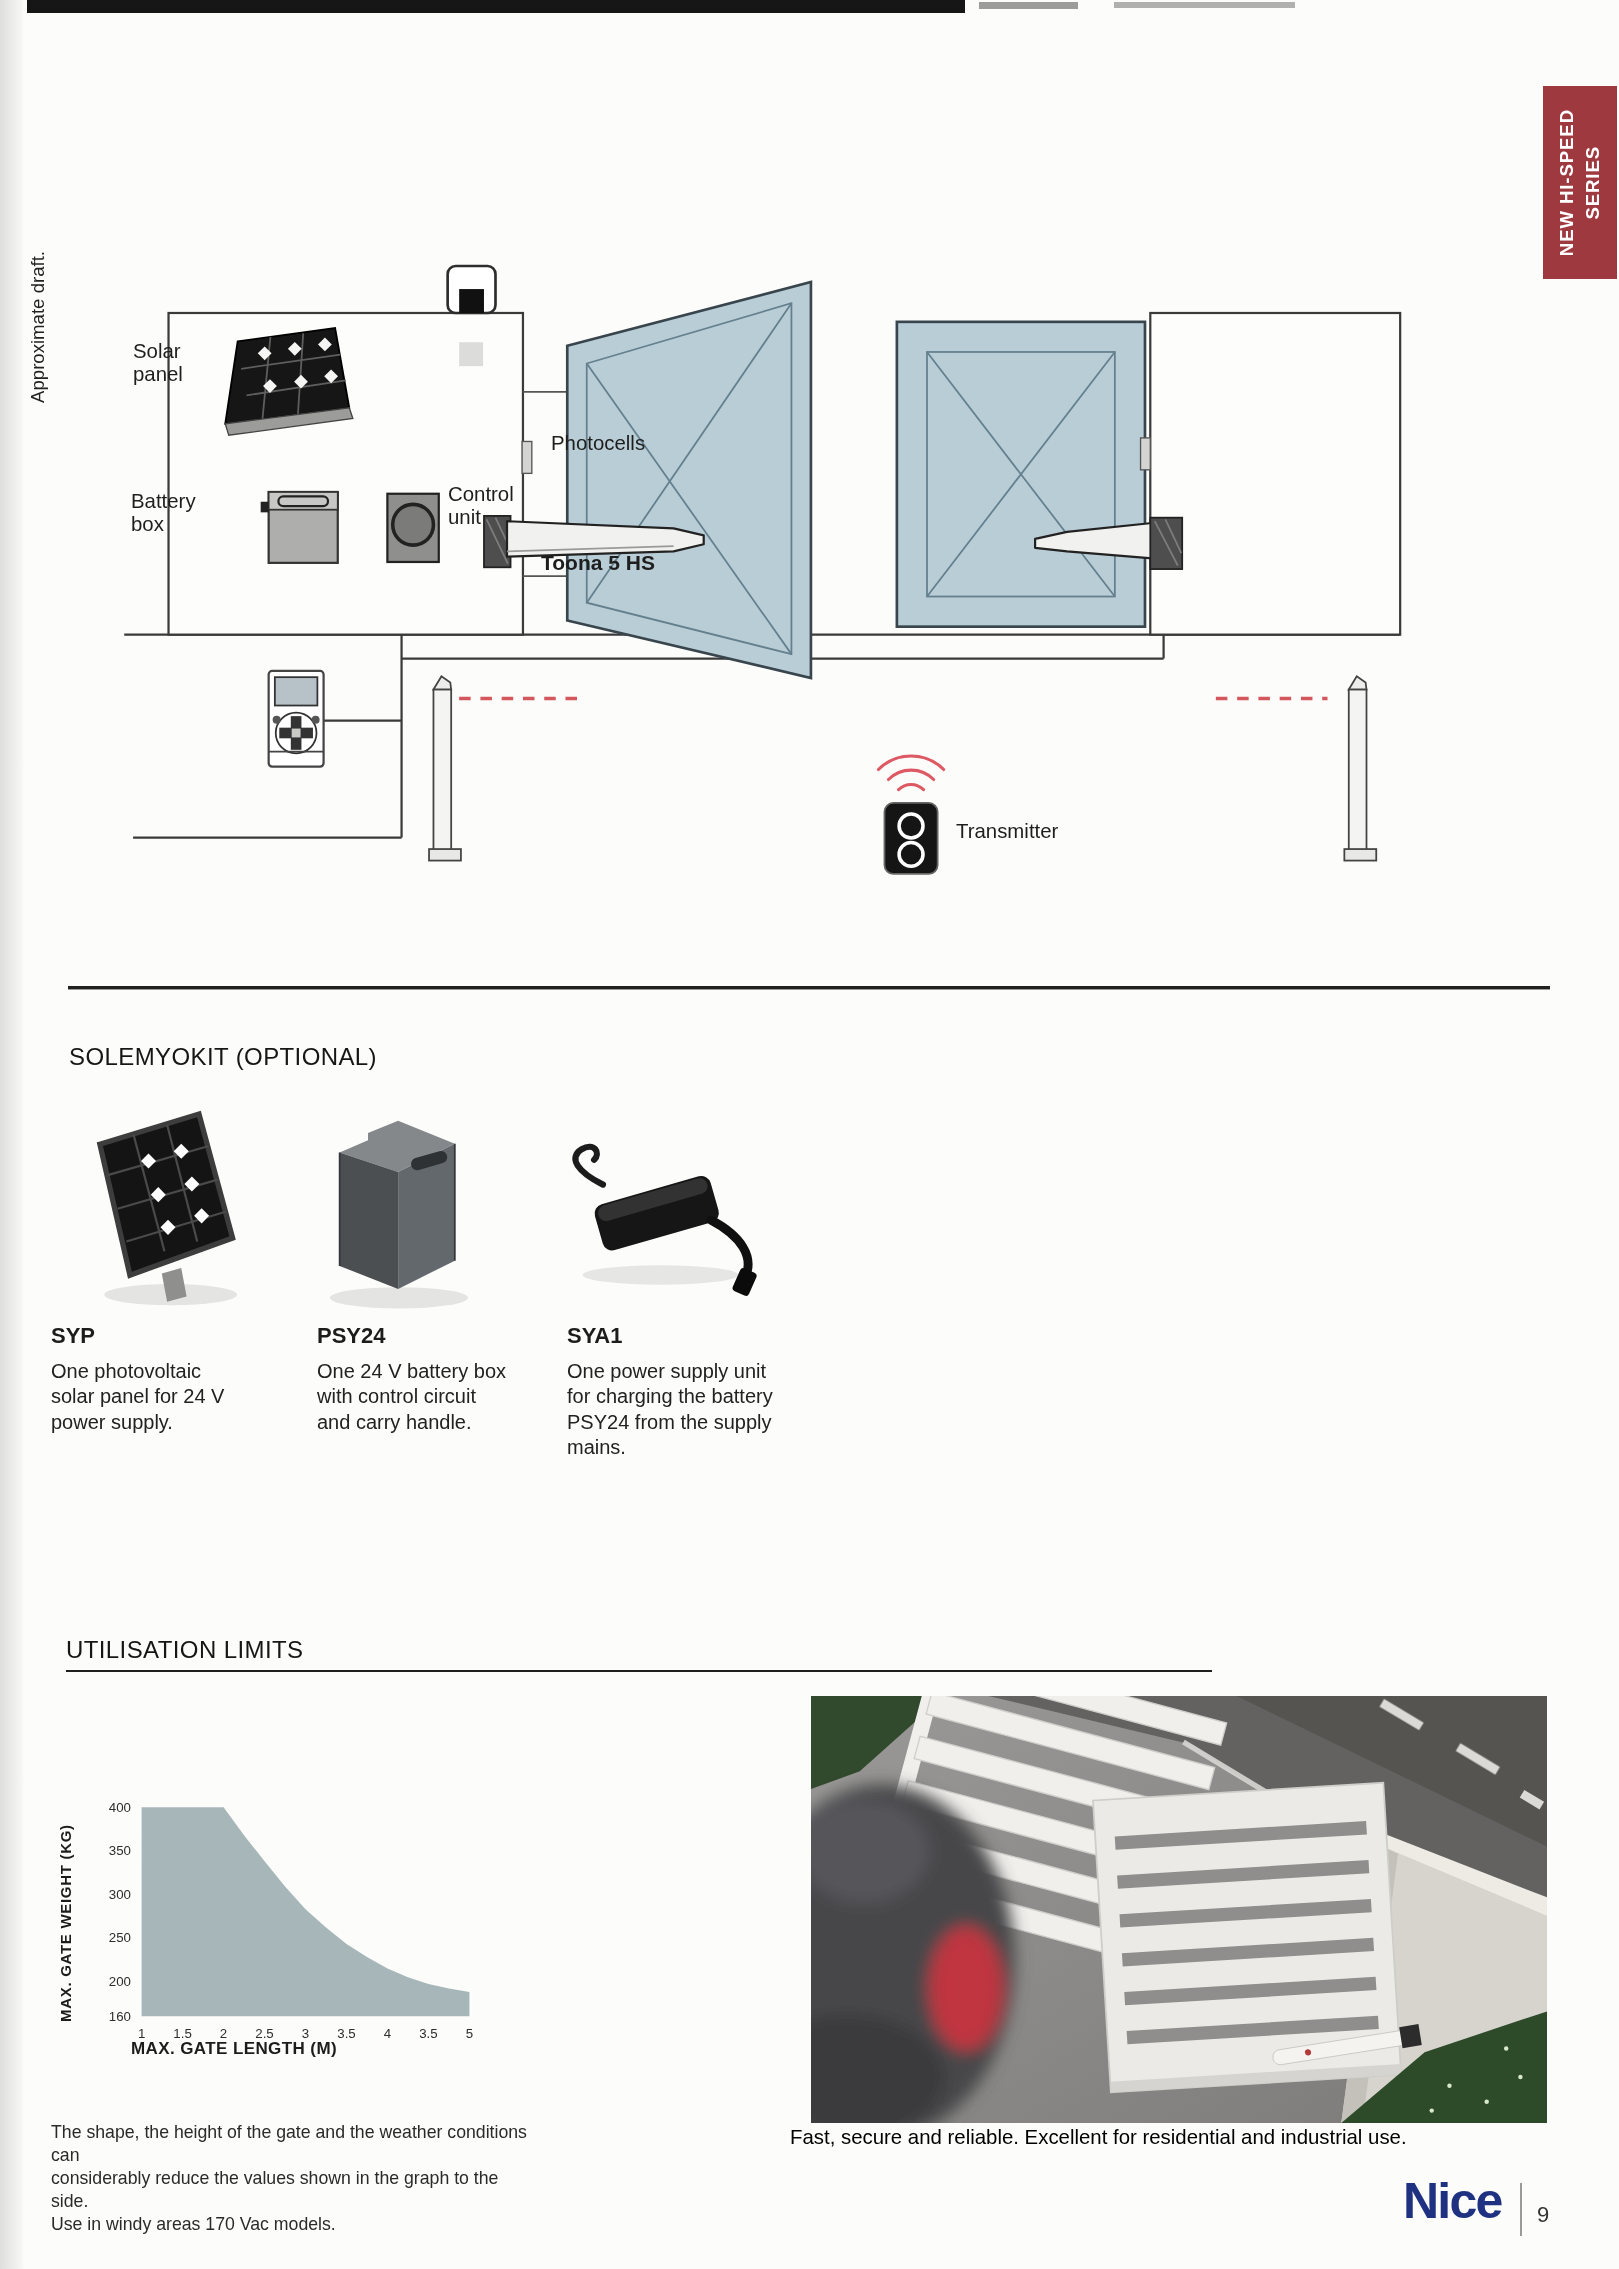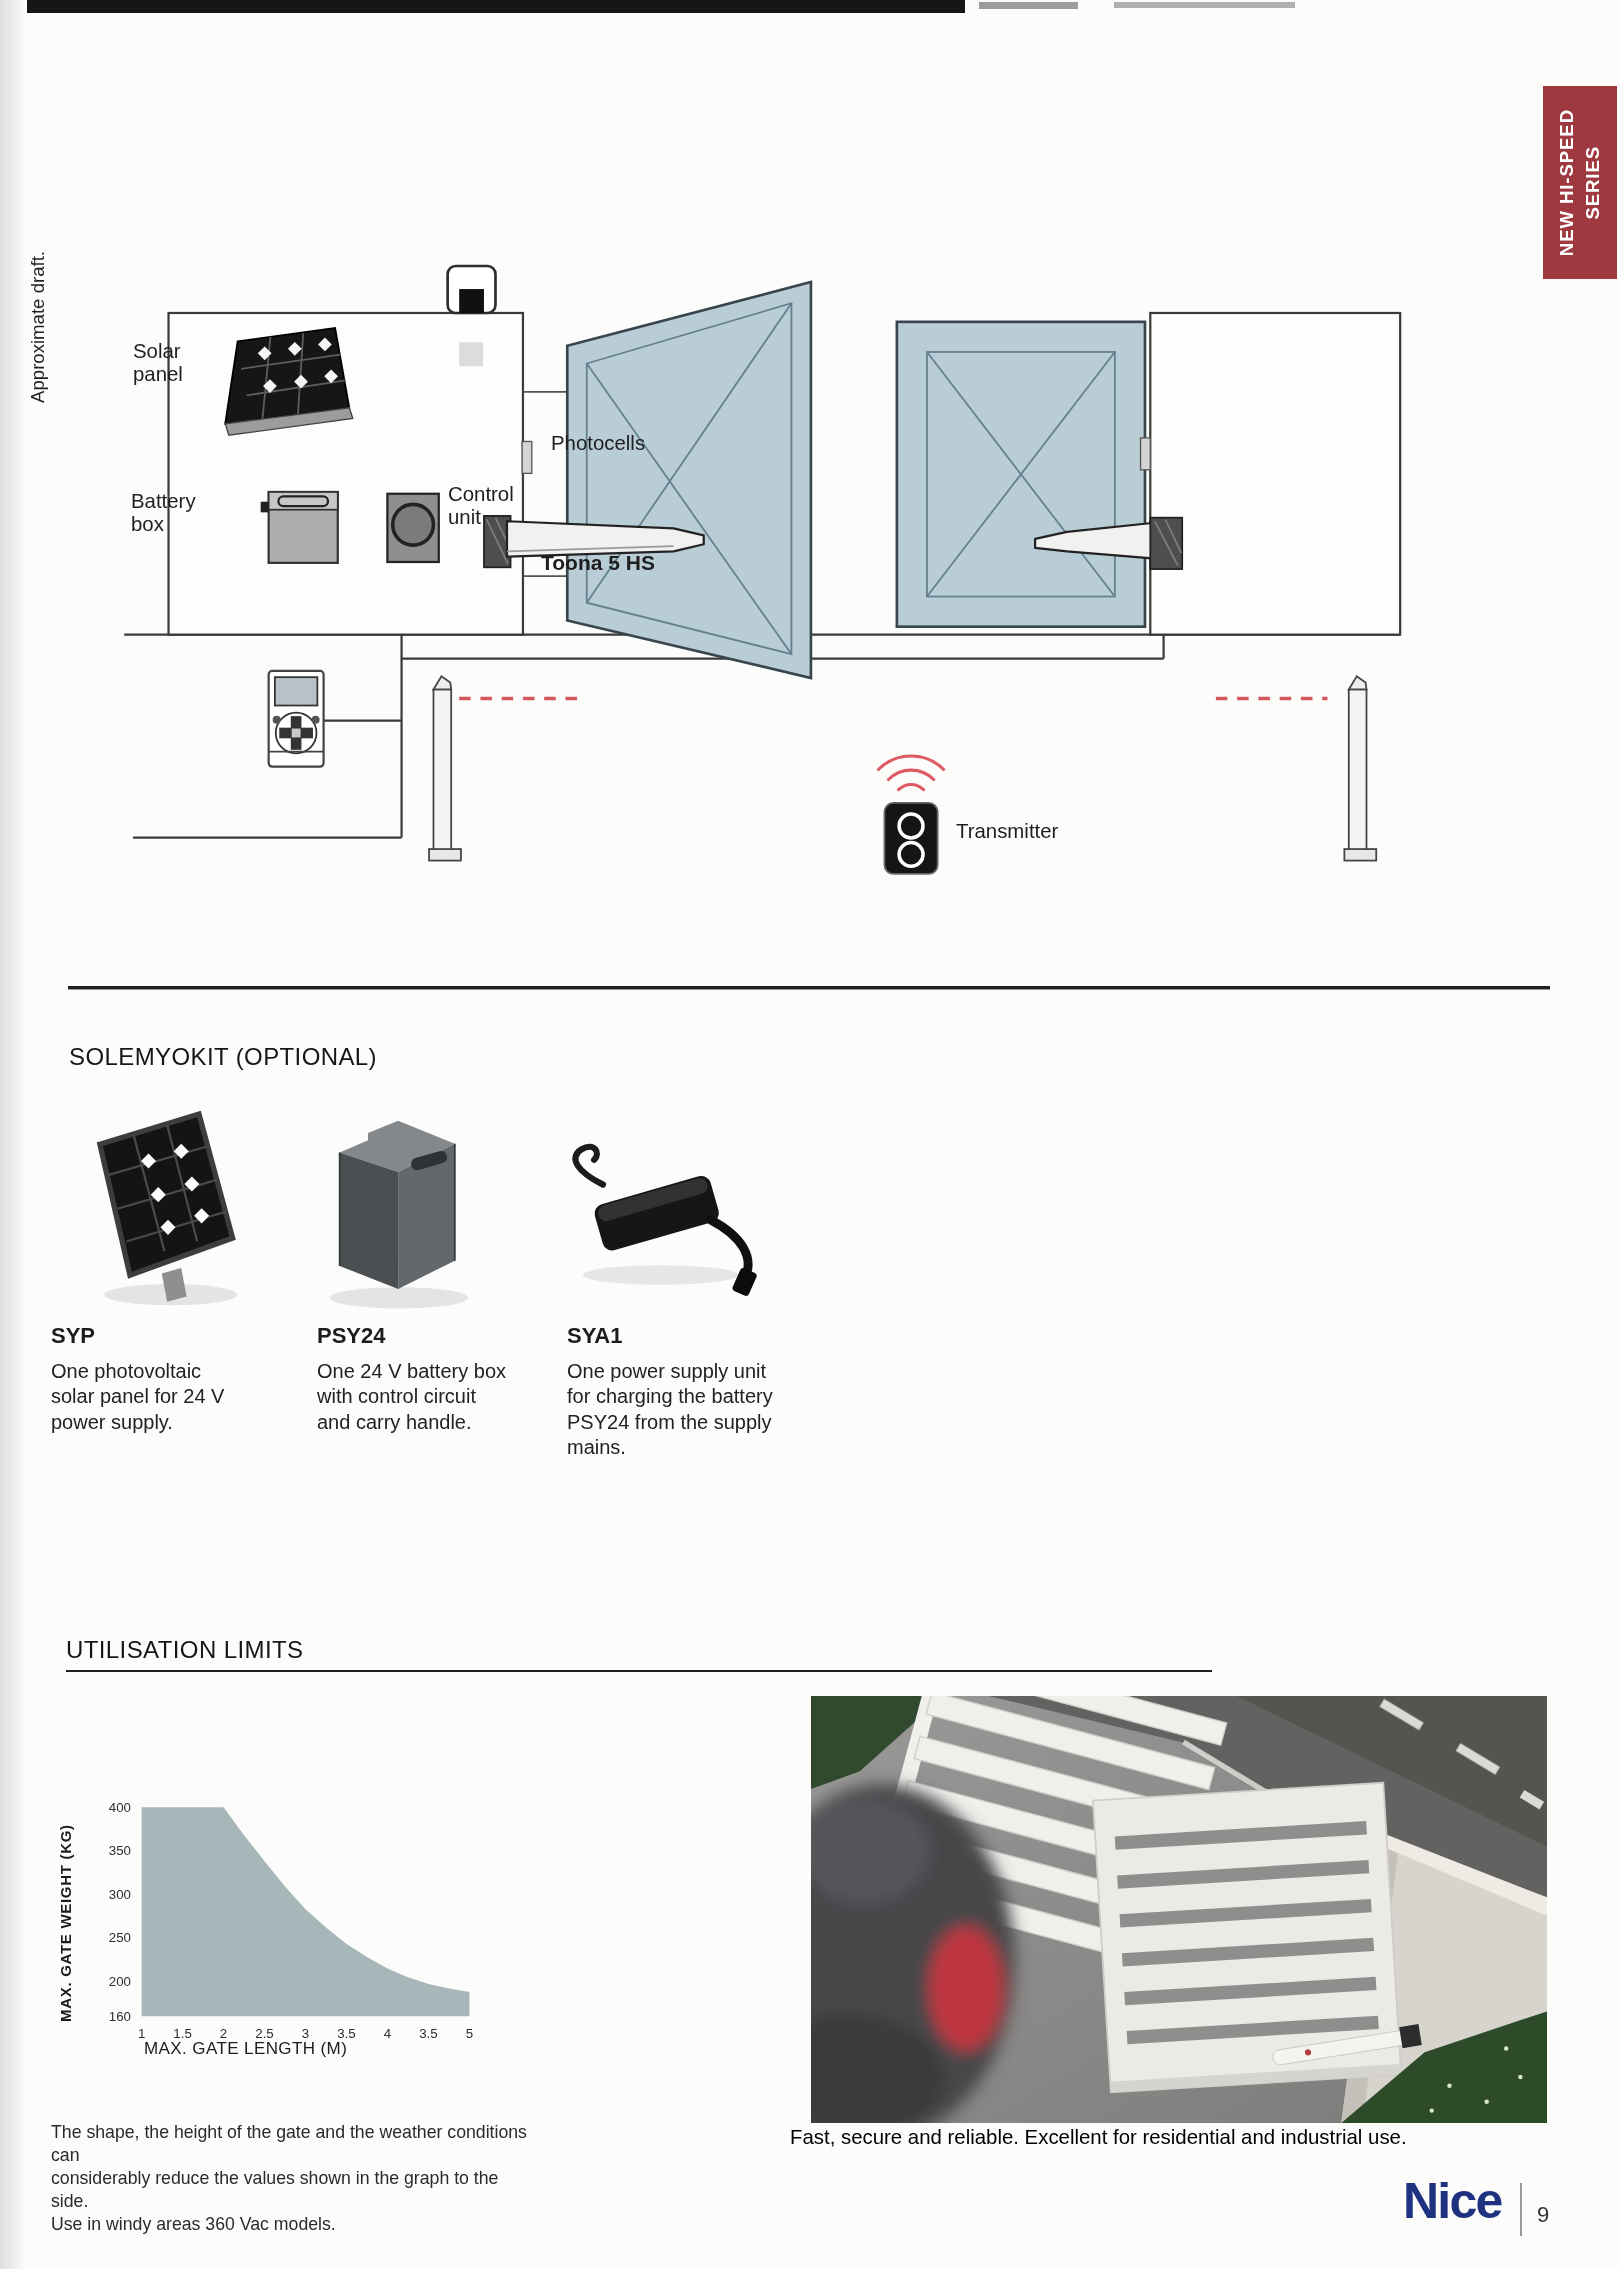--- a/index.html
+++ b/index.html
@@ -28,21 +28,21 @@
   
   .product-text{position:absolute;top:1323px;width:231px}
   .product-code{font-size:22px;font-weight:bold;margin-bottom:10px}
   .product-desc{font-size:20px;line-height:1.27;white-space:pre-line;color:#222}
   .product-img{position:absolute}
   
   #limits-chart{position:absolute;left:53px;top:1793px;width:443px;height:266px}
   .tick{font:15px "Liberation Sans",sans-serif;fill:#2e2e2e}
   .chart-ylabel{position:absolute;left:57px;top:1811px;height:211px;display:flex;align-items:center;
     font-weight:bold;font-size:15px;letter-spacing:0.7px}
-  .chart-xlabel{position:absolute;left:144px;top:2039px;font-weight:normal;font-size:17px;letter-spacing:0.4px}
+  .chart-xlabel{position:absolute;left:131px;top:2039px;font-weight:bold;font-size:17px;letter-spacing:0.4px}
   .chart-note{position:absolute;left:51px;top:2121px;width:483px;font-size:17.7px;line-height:1.3;
     white-space:pre-line;color:#2a2a2a}
   
   #photo-svg{position:absolute;left:811px;top:1696px;width:736px;height:427px}
   .photo-caption{position:absolute;left:790px;top:2126px;font-size:20.4px;color:#000000}
   
   .brand{position:absolute;left:1403px;top:2172px;font-size:50px;font-weight:800;letter-spacing:-1.8px;
     color:var(--brand-blue,#1f3282)}
   .footer-divider{position:absolute;left:1520px;top:2183px;width:1.8px;height:53px;background:#9a9a9a}
   .page-number{position:absolute;left:1537px;top:2202px;font-size:22px;color:#333}
@@ -257,21 +257,21 @@
       <text x="285" y="276" text-anchor="middle" class="tick">3</text>
       <text x="331.25" y="276" text-anchor="middle" class="tick">3.5</text>
       <text x="377.5" y="276" text-anchor="middle" class="tick">4</text>
       <text x="423.75" y="276" text-anchor="middle" class="tick">3.5</text>
       <text x="470" y="276" text-anchor="middle" class="tick">5</text>
     </svg>
   <div class="chart-ylabel vtext">MAX. GATE WEIGHT (KG)</div>
   <div class="chart-xlabel">MAX. GATE LENGTH (M)</div>
   <div class="chart-note">The shape, the height of the gate and the weather conditions can
 considerably reduce the values shown in the graph to the side.
-Use in windy areas 360 Vac models.</div>
+Use in windy areas 170 Vac models.</div>
 
   <svg id="photo-svg" viewBox="0 0 830 482" preserveAspectRatio="none">
     <defs>
       <linearGradient id="pgrad" x1="0" y1="0" x2="1" y2="1">
         <stop offset="0" stop-color="#9a9997"></stop>
           <stop offset="1" stop-color="#7b7a78"></stop>
       </linearGradient>
       <filter id="pblur9" x="-40%" y="-40%" width="180%" height="180%">
           <feGaussianBlur stdDeviation="9"></feGaussianBlur>
         </filter>

